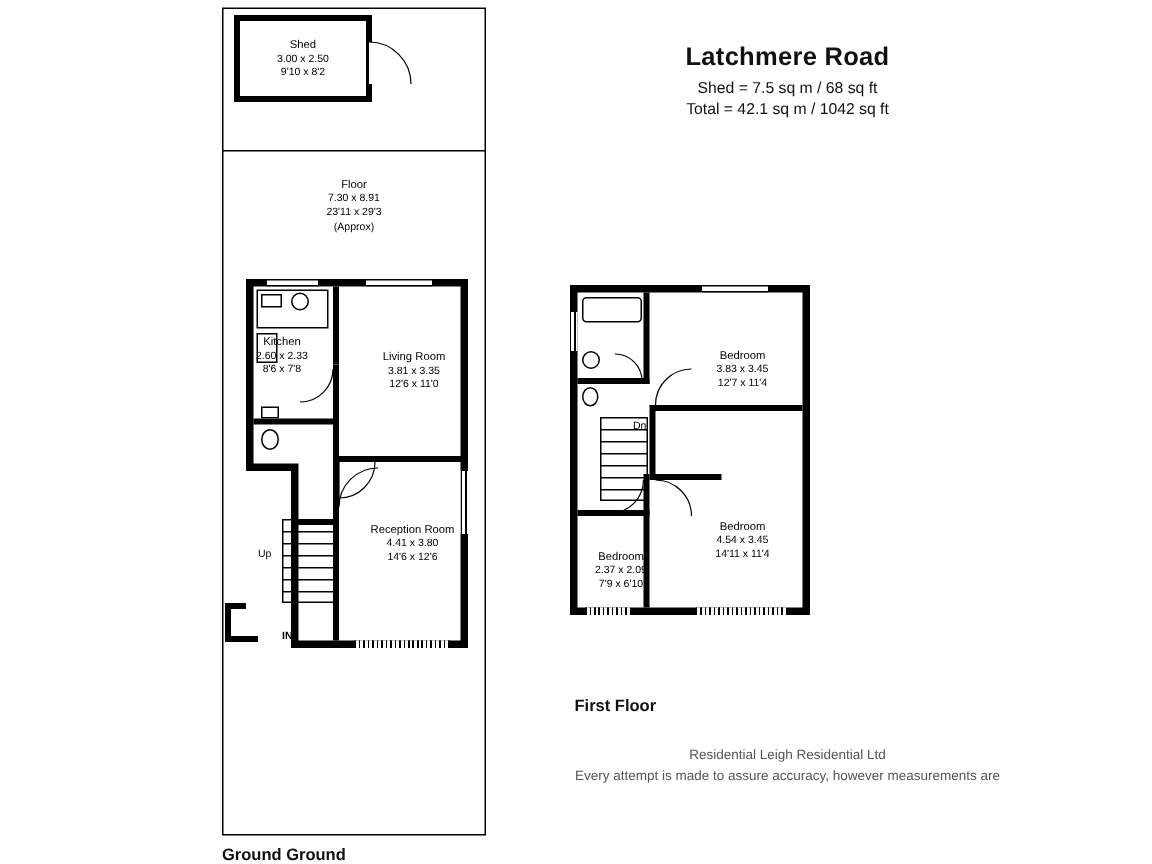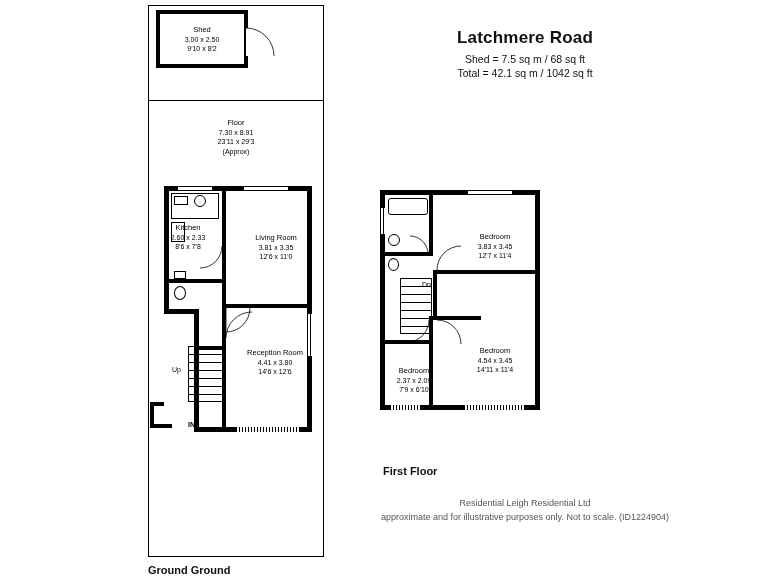--- a/index.html
+++ b/index.html
@@ -291,16 +291,16 @@
     <div class="dim">2.37 x 2.09</div>
     <div class="dim2">7'9 x 6'10</div>
   </div>
   <div class="abs tag" style="left:422px;top:281px;">Dn</div>
 
   <div class="abs floor-label floor-gf">Ground Ground</div>
   <div class="abs floor-label floor-ff">First Floor</div>
 
   <div class="abs footer-brand">Residential Leigh Residential Ltd</div>
   <div class="abs footer-disclaimer">
-    <div>approximate and for illustrative purposes only. Not to scale. (ID1224904)</div>
+    <div>Every attempt is made to assure accuracy, however measurements are</div>
   </div>
 
 </div>
 
 </body></html>

